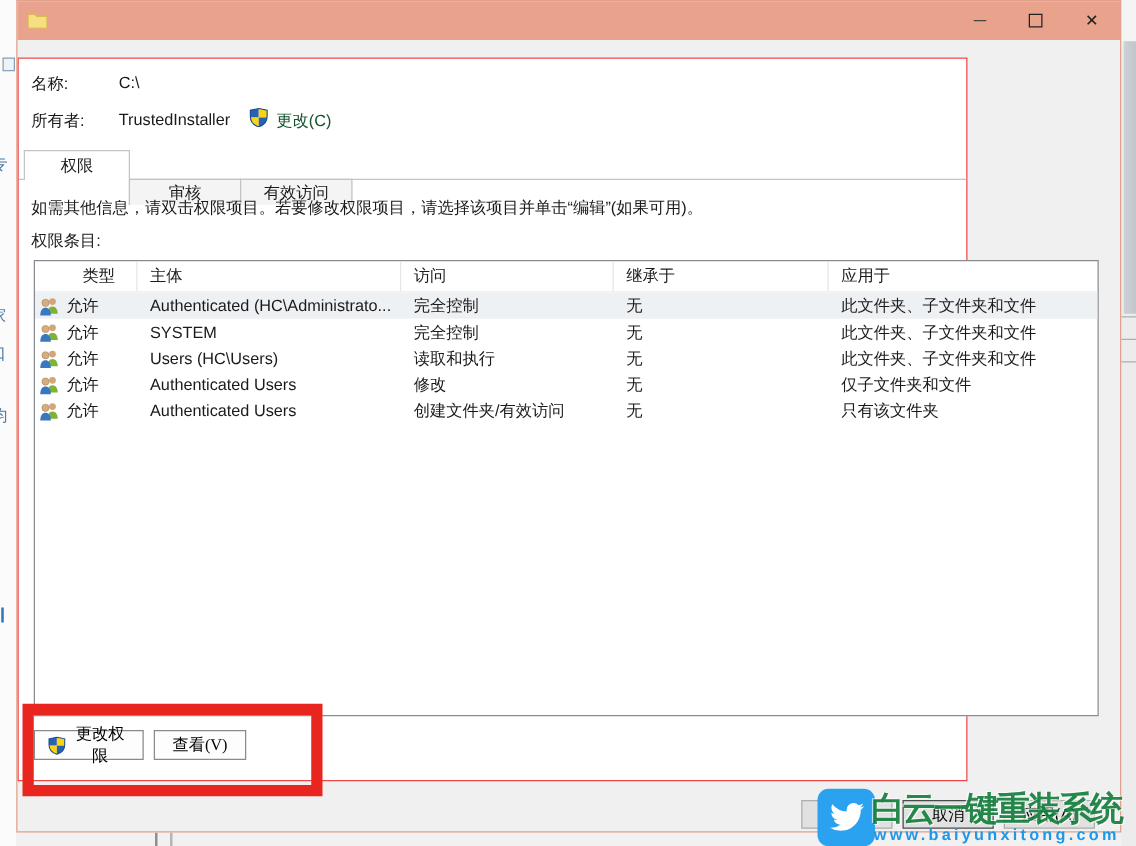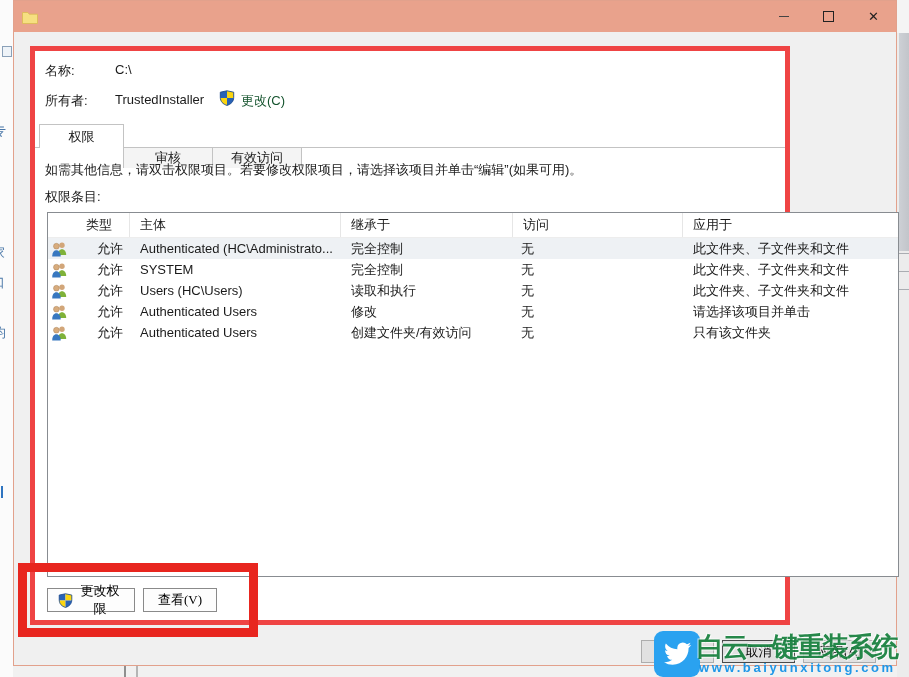--- a/index.html
+++ b/index.html
@@ -32,22 +32,22 @@
             display:flex;align-items:center;}
   .t-icon{margin-left:8px;width:16px;height:13px;display:inline-block;}
   .t-text{margin-left:8px;font-size:13px;color:#111;}
   .t-controls{position:absolute;right:0;top:0;height:31px;display:flex;}
   .tc{width:45px;height:31px;display:flex;align-items:center;justify-content:center;
       font-size:13px;color:#222;cursor:default;}
   .min-glyph{width:10px;height:1px;background:#444;display:block;}
   .max-glyph{width:9px;height:9px;border:1px solid #222;display:block;}
 
   
-  .panel{position:absolute;left:16px;top:45px;width:760px;height:579px;background:#fff;
-         border:5px solid #ef4444;box-sizing:border-box;}
+  .panel{position:absolute;left:0;top:45px;width:760px;height:579px;background:#fff;
+         border:1px solid #ef4444;box-sizing:border-box;}
   .lbl,.val{position:absolute;font-size:13px;white-space:nowrap;}
   .p-name-l{left:10px;top:11px;} .p-name-v{left:80px;top:11px;}
   .p-own-l{left:10px;top:41px;}  .p-own-v{left:80px;top:41px;}
   .shield{position:absolute;width:16px;height:16px;}
   .own-shield{left:184px;top:39px;}
   .link{position:absolute;left:206px;top:41px;font-size:13px;color:#14532d;cursor:pointer;white-space:nowrap;}
 
   .tabs{position:absolute;left:0;top:73px;width:100%;height:24px;display:flex;align-items:center;
         border-bottom:1px solid #c3c3c3;box-sizing:border-box;padding-left:4px;}
   .tab{box-sizing:border-box;width:90px;height:21px;background:#f4f4f4;border:1px solid #c3c3c3;
@@ -62,21 +62,21 @@
   .ptable{position:absolute;left:12px;top:161px;width:852px;height:365px;background:#fff;
           border:1px solid #888c91;box-sizing:border-box;overflow:hidden;}
   .thead{display:flex;height:24px;border-bottom:1px solid #ededed;}
   .hc{box-sizing:border-box;border-right:1px solid #e6e6e6;font-size:13px;line-height:23px;
       white-space:nowrap;overflow:hidden;}
   .hc.c1{width:82px;padding-left:38px;} .hc.c2{width:211px;padding-left:10px;}
   .hc.c3{width:170px;padding-left:10px;} .hc.c4{width:172px;padding-left:10px;}
   .hc.c5{flex:1;padding-left:10px;border-right:none;}
   .trow{display:flex;height:21px;align-items:center;font-size:13px;}
   .trow.sel{background:#eef1f4;}
-  .cell{box-sizing:border-box;white-space:nowrap;overflow:hidden;gap:24px;}
+  .cell{box-sizing:border-box;white-space:nowrap;overflow:hidden;}
   .cell.c1{width:82px;display:flex;align-items:center;padding-left:3px;}
   .cell.c1 .tlabel{margin-left:5px;}
   .cell.c2{width:211px;padding-left:10px;} .cell.c3{width:170px;padding-left:10px;}
   .cell.c4{width:172px;padding-left:10px;} .cell.c5{flex:1;padding-left:10px;}
   .users-icon{width:17px;height:16px;display:inline-block;flex:none;}
 
   
   .btn{position:absolute;box-sizing:border-box;background:#fdfdfd;border:1px solid #8a8a8a;
        font-size:13px;display:flex;align-items:center;justify-content:center;cursor:pointer;
        font-family:Liberation Serif, serif;padding:10px;}
@@ -177,22 +177,22 @@
         <span class="tab">有效访问</span>
       </div>
 
       <div class="info">如需其他信息，请双击权限项目。若要修改权限项目，请选择该项目并单击“编辑”(如果可用)。</div>
       <div class="entries">权限条目:</div>
 
       <div class="ptable">
         <div class="thead">
           <span class="hc c1">类型</span>
           <span class="hc c2">主体</span>
+          <span class="hc c3">访问</span>
           <span class="hc c4">继承于</span>
-          <span class="hc c3">访问</span>
           <span class="hc c5">应用于</span>
         </div>
         <div class="tbody">
             <div class="trow sel">
       <span class="cell c1">
         <span class="users-icon">
           <svg width="17" height="16" viewBox="0 0 17 16">
             <circle cx="11" cy="4.2" r="2.7" fill="#d2a679"></circle>
             <path d="M7 14 C7 10.4 8.6 8.2 11 8.2 C13.4 8.2 15.2 10.4 15.2 14 Z" fill="#7fb239"></path>
             <circle cx="5.4" cy="5.2" r="2.9" fill="#d8ac7d" stroke="#9c7a50" stroke-width="0.4"></circle>
@@ -248,21 +248,21 @@
             <path d="M7 14 C7 10.4 8.6 8.2 11 8.2 C13.4 8.2 15.2 10.4 15.2 14 Z" fill="#7fb239"></path>
             <circle cx="5.4" cy="5.2" r="2.9" fill="#d8ac7d" stroke="#9c7a50" stroke-width="0.4"></circle>
             <path d="M1.2 15.4 C1.2 11.3 3 9.2 5.4 9.2 C7.8 9.2 9.7 11.3 9.7 15.4 Z" fill="#3878c0"></path>
           </svg>
         </span>
         <span class="tlabel">允许</span>
       </span>
       <span class="cell c2">Authenticated Users</span>
       <span class="cell c3">修改</span>
       <span class="cell c4">无</span>
-      <span class="cell c5">请选择该项目并单击</span>
+      <span class="cell c5">仅子文件夹和文件</span>
     </div>
             <div class="trow">
       <span class="cell c1">
         <span class="users-icon">
           <svg width="17" height="16" viewBox="0 0 17 16">
             <circle cx="11" cy="4.2" r="2.7" fill="#d2a679"></circle>
             <path d="M7 14 C7 10.4 8.6 8.2 11 8.2 C13.4 8.2 15.2 10.4 15.2 14 Z" fill="#7fb239"></path>
             <circle cx="5.4" cy="5.2" r="2.9" fill="#d8ac7d" stroke="#9c7a50" stroke-width="0.4"></circle>
             <path d="M1.2 15.4 C1.2 11.3 3 9.2 5.4 9.2 C7.8 9.2 9.7 11.3 9.7 15.4 Z" fill="#3878c0"></path>
           </svg>

